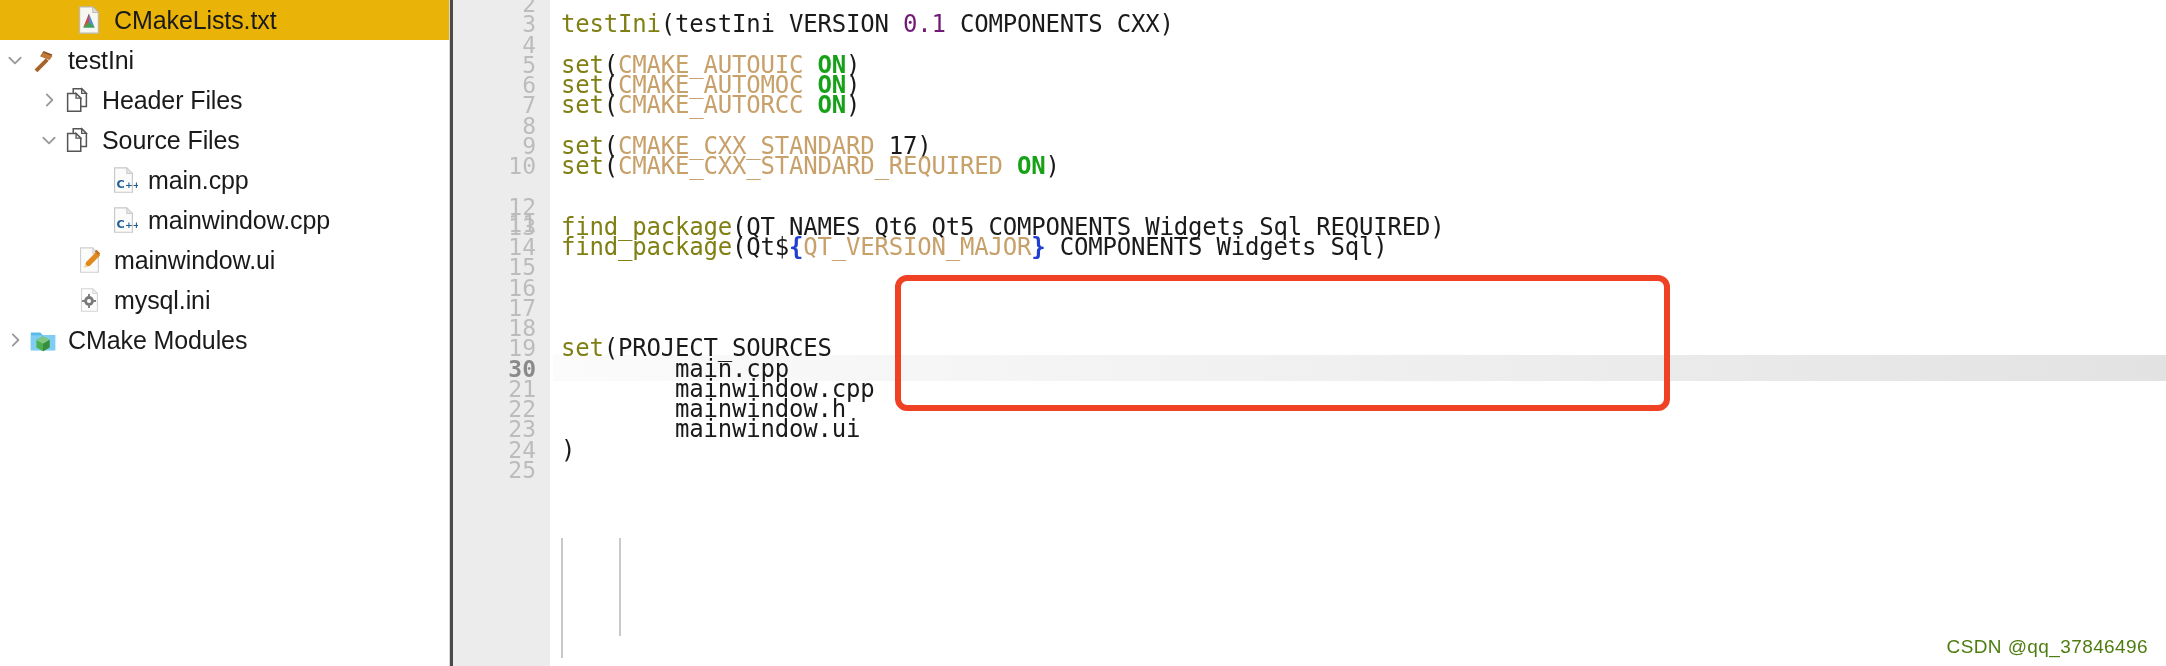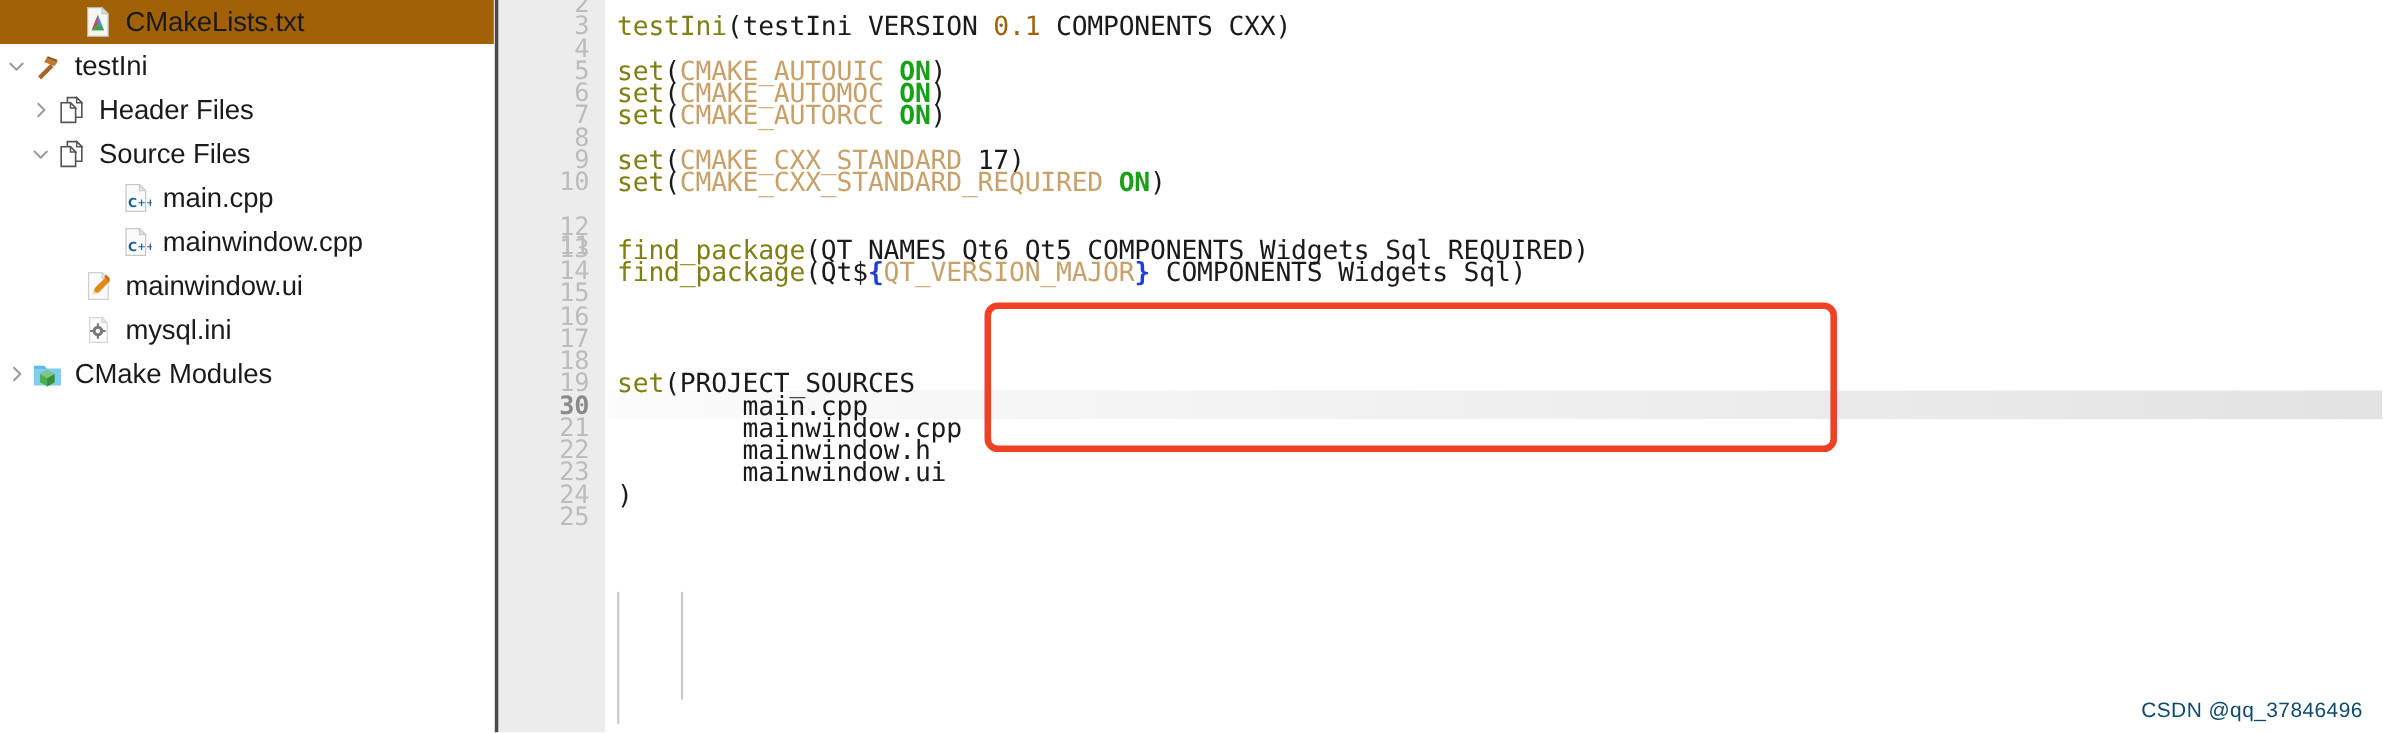--- a/index.html
+++ b/index.html
@@ -34,21 +34,21 @@
     position: relative;
     display: flex;
     align-items: center;
     height: 40px;
     padding-left: 0;
     white-space: nowrap;
     font-size: 25px;
     color: #1a1a1a;
     letter-spacing: -0.1px;
   }
-  .tree-row.selected { background: #a16207; }
+  .tree-row.selected { background: #eab308; }
 
   .twisty {
     flex: 0 0 auto;
     width: 26px;
     height: 26px;
     display: flex;
     align-items: center;
     justify-content: center;
     color: #9a9a9a;
   }
@@ -61,21 +61,21 @@
     height: 30px;
     margin-right: 10px;
     display: flex;
     align-items: center;
     justify-content: center;
   }
   .tree-label { display: inline-block; }
 
   
   .ind0 { padding-left: 2px; }
-  .ind1 { padding-left: 24px; }
+  .ind1 { padding-left: 36px; }
   .ind2 { padding-left: 48px; }
   .ind3 { padding-left: 82px; }
 
   
   #editor {
     position: relative;
     flex: 1 1 auto;
     height: 666px;
     background: #ffffff;
     overflow: hidden;
@@ -119,21 +119,21 @@
     line-height: 24px;
     color: #1a1a1a;
     letter-spacing: -0.2px;
   }
   .code-line .txt { padding-left: 8px; }
 
   
   .cmd   { color: #7f7f13; }
   .var   { color: #c8a06a; }
   .on    { color: #17a117; font-weight: 600; }
-  .num   { color: #a16207; }
+  .num   { color: #701a75; }
   .plain { color: #1a1a1a; }
   .brace { color: #1f3fd0; font-weight: 600; }
 
   
   #curline {
     position: absolute;
     left: 103px;
     right: 0;
     height: 26px;
     background: linear-gradient(to right, #fbfbfb 0%, #f3f3f3 35%, #eaeaea 72%, #e2e2e2 100%);
@@ -156,21 +156,21 @@
     z-index: 5;
     pointer-events: none;
   }
 
   
   #watermark {
     position: absolute;
     right: 18px;
     bottom: 8px;
     font-size: 19px;
-    color: #0c4a6e;
+    color: #4d7c0f;
     font-family: "Liberation Sans", sans-serif;
     letter-spacing: 0.4px;
     z-index: 9;
     white-space: nowrap;
   }
 </style>
 </head>
 <body>
 
 <div id="app">

